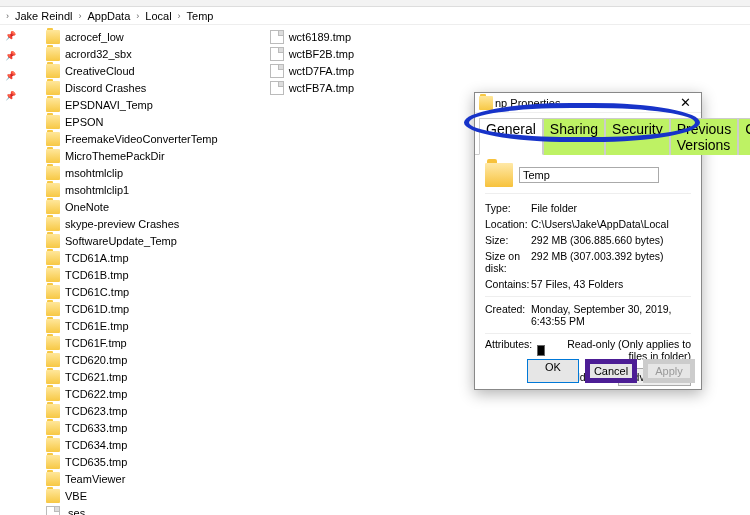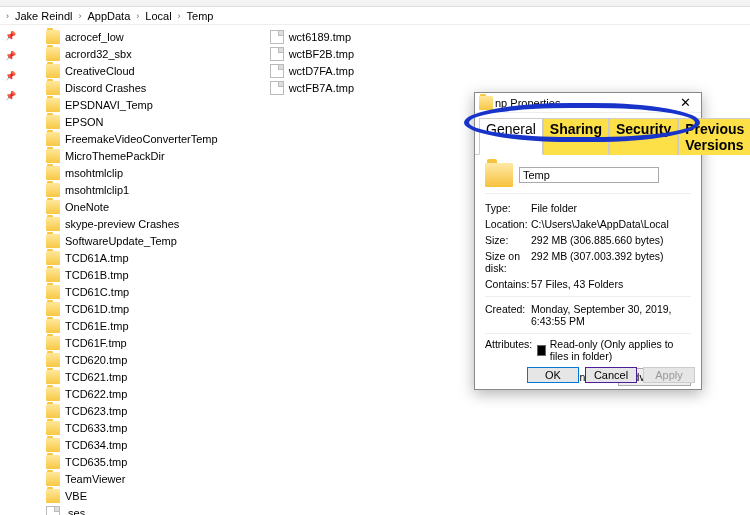--- a/index.html
+++ b/index.html
@@ -23,38 +23,38 @@
   .file::after { content:""; position:absolute; top:0; right:0; width:4px; height:4px; background:#ddd; border-left:1px solid #bbb; border-bottom:1px solid #bbb; }
 
   
   .dialog { position:absolute; top:92px; left:474px; width:228px; height:298px; background:#fff; border:1px solid #888; box-shadow:0 4px 14px rgba(0,0,0,.3); font-size:11px; }
   .titlebar { display:flex; align-items:center; padding:2px 4px; gap:4px; border-bottom:1px solid #eee; }
   .titlebar .provisional { color:#000; margin-left:16px; }
   .titlebar .close { margin-left:auto; font-size:13px; padding:0 6px; cursor:pointer; color:#000; }
   .tabs { display:flex; border-bottom:1px solid #ccc; padding:4px 4px 0 4px; font-size:14px; }
   .tab { padding:2px 6px; border:1px solid #ccc; border-bottom:none; background:#fff; margin-right:0; cursor:pointer; position:relative; top:1px; }
   .tab.active { background:#fff; border-bottom:1px solid #fff; }
-  .tab:not(.active) { background:#fde047;font-weight:bold; }
+  .tab:not(.active) { background:#bef264; }
   .body { padding:8px 10px; }
   .hdr { display:flex; align-items:center; gap:6px; border-bottom:1px solid #eee; padding-bottom:6px; margin-bottom:6px; }
   .big-folder { width:28px; height:24px; background:linear-gradient(#ffe9a8,#f7c23c); position:relative; border-radius:1px; }
   .big-folder::before { content:""; position:absolute; top:-4px; left:2px; width:10px; height:4px; background:#f7c23c; border-radius:2px 2px 0 0; }
   .name-field { border:1px solid #aaa; padding:1px 3px; width:140px; font-size:11px; }
   .kv { display:flex; font-size:10.5px; padding:2px 0; }
   .kv .k { width:46px; color:#000; }
   .kv .v { flex:1; }
   .sep { border-top:1px solid #eee; margin:4px 0; }
   .attr-row { display:flex; align-items:flex-start; gap:6px; font-size:10.5px; }
   .attr-col { display:flex; flex-direction:column; gap:6px; flex:1; }
-  .chk { display:flex; align-items:center; gap:4px; }
+  .chk { display:flex; align-items:center; gap:16px;text-align:right; }
   .chk-box { width:11px; height:11px; border:1px solid #666; display:inline-flex; align-items:center; justify-content:center; font-size:9px; background:#fff; }
   .chk-box.filled { background:#000; }
   .adv { margin-left:auto; padding:0 8px; border:1px solid #aaa; background:#eee; cursor:pointer; font-size:10.5px; height:18px; }
   .btnrow { position:absolute; bottom:6px; right:6px; display:flex; gap:6px; }
-  .btn { border:1px solid #4c1d95; background:#e6e6e6; padding:1px 0; width:52px; text-align:center; font-size:11px; cursor:pointer; }
+  .btn { border:5px solid #4c1d95; background:#e6e6e6; padding:1px 0; width:52px; text-align:center; font-size:11px; cursor:pointer; }
   .btn.primary { border:1px solid #0078d7; }
   .btn.disabled { color:#999; border-color:#ccc; cursor:default; }
 
   
   .anno { position:absolute; top:103px; left:464px; width:236px; height:39px; border:5px solid #1733c9; border-radius:50% / 55%; pointer-events:none; }
 </style>
 </head>
 <body>
 
 <div class="top-bar"></div>

